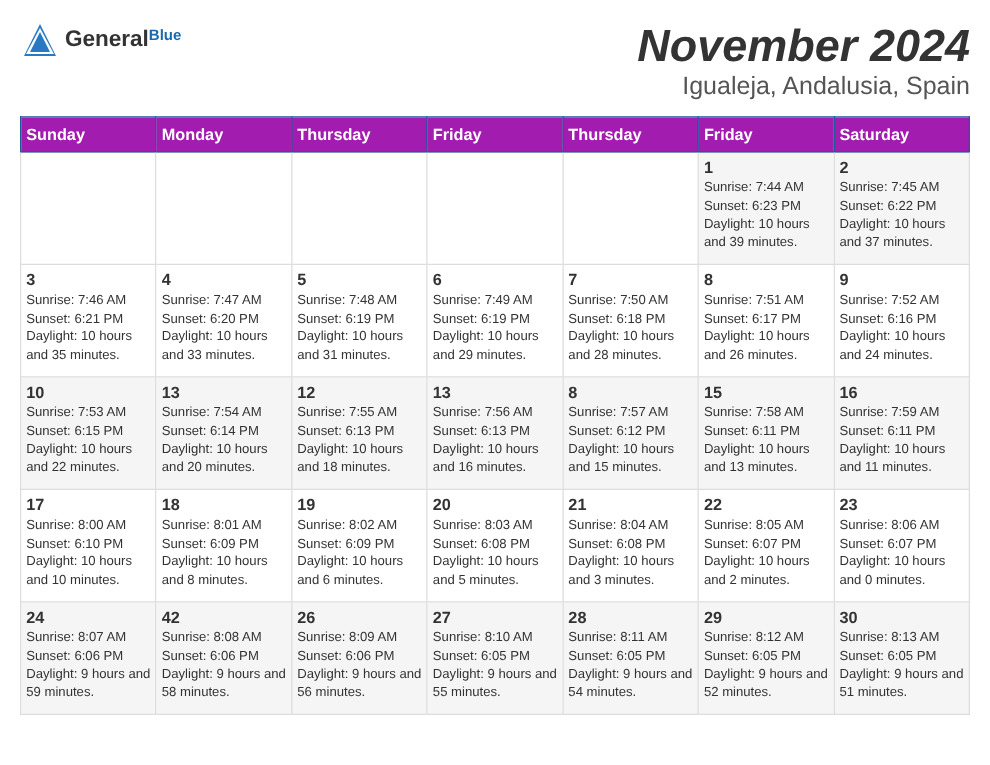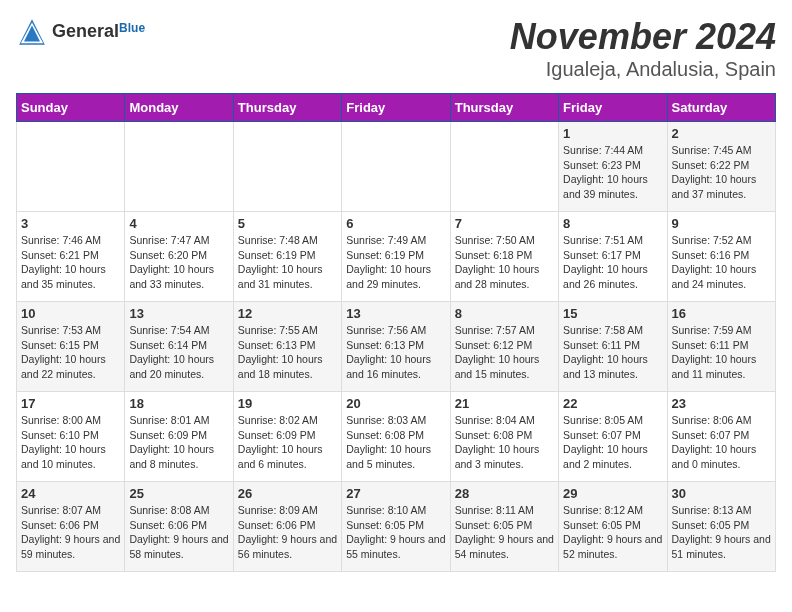--- a/index.html
+++ b/index.html
@@ -234,21 +234,21 @@
           <span class="day-number">23</span>
           <div class="day-info">Sunrise: 8:06 AM<br>Sunset: 6:07 PM<br>Daylight: 10 hours and 0 minutes.</div>
         </td>
       </tr>
       <tr>
         <td>
           <span class="day-number">24</span>
           <div class="day-info">Sunrise: 8:07 AM<br>Sunset: 6:06 PM<br>Daylight: 9 hours and 59 minutes.</div>
         </td>
         <td>
-          <span class="day-number">25</span>
+          <span class="day-number">42</span>
           <div class="day-info">Sunrise: 8:08 AM<br>Sunset: 6:06 PM<br>Daylight: 9 hours and 58 minutes.</div>
         </td>
         <td>
           <span class="day-number">26</span>
           <div class="day-info">Sunrise: 8:09 AM<br>Sunset: 6:06 PM<br>Daylight: 9 hours and 56 minutes.</div>
         </td>
         <td>
           <span class="day-number">27</span>
           <div class="day-info">Sunrise: 8:10 AM<br>Sunset: 6:05 PM<br>Daylight: 9 hours and 55 minutes.</div>
         </td>

